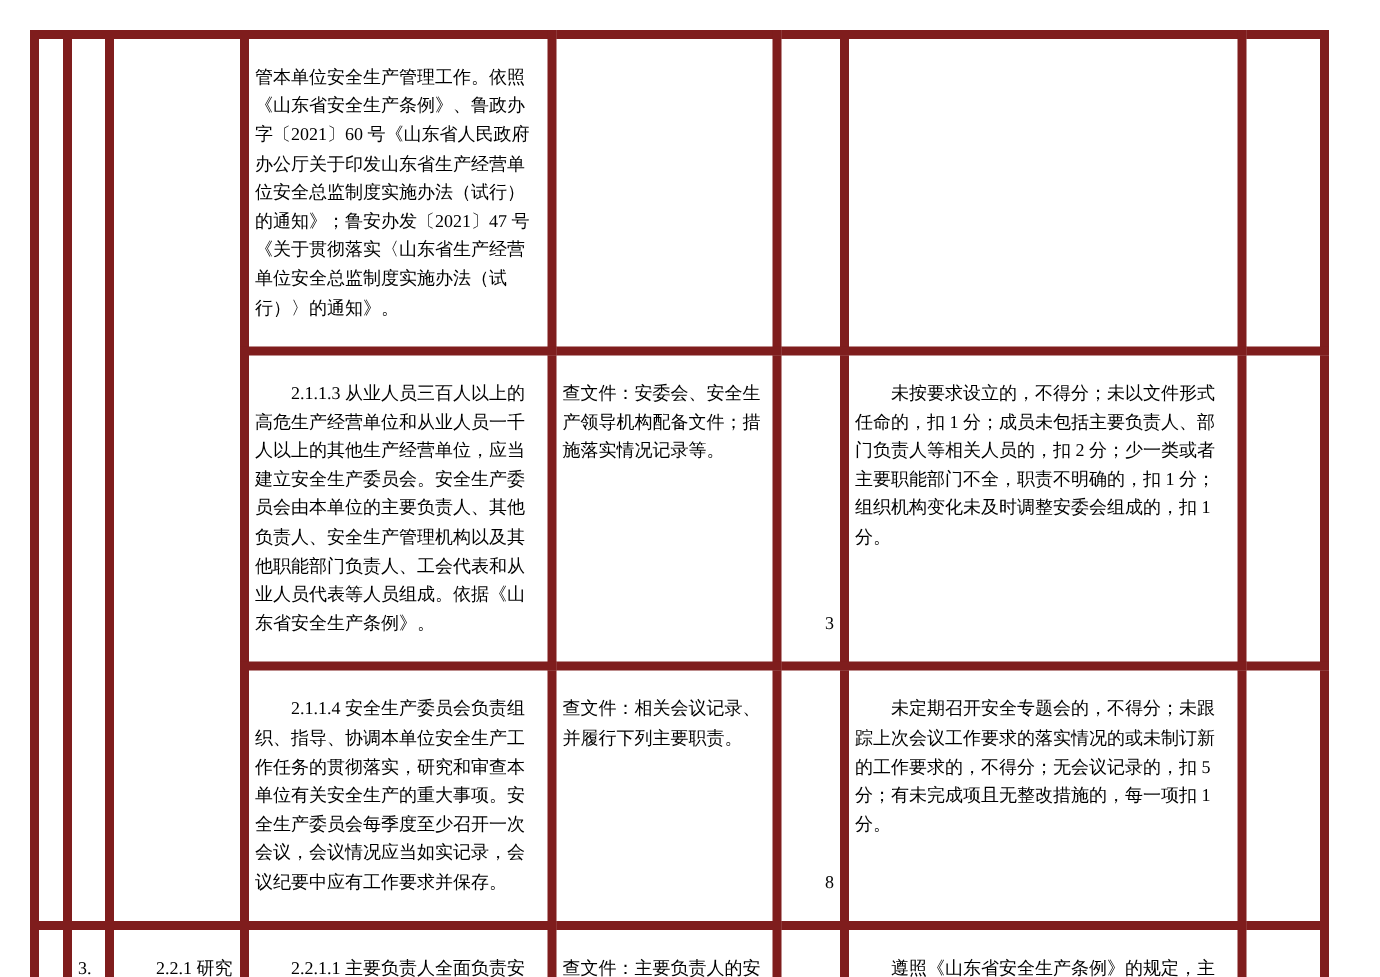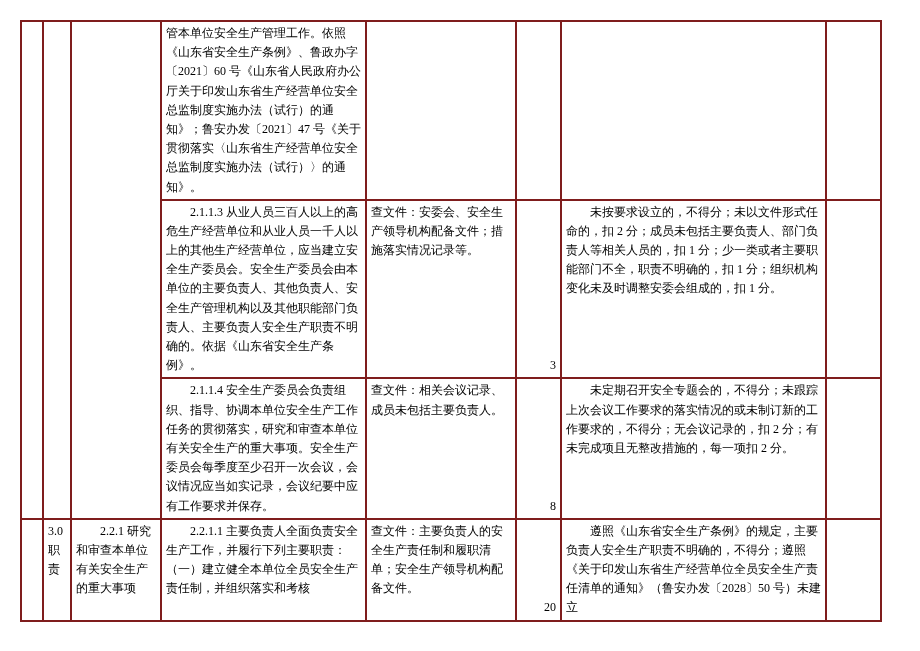--- a/index.html
+++ b/index.html
@@ -10,23 +10,23 @@
     background: #fff;
     color: #000;
     padding: 20px;
   }
   table {
     border-collapse: collapse;
     width: 860px;
     table-layout: fixed;
   }
   td {
-    border: 2px solid #7f1d1d;
+    border: 6px solid #7f1d1d;
     vertical-align: top;
-    padding: 2px 4px;
+    padding: 16px 4px;
     word-wrap: break-word;
   }
   .col1 { width: 22px; }
   .col2 { width: 28px; }
   .col3 { width: 90px; }
   .col4 { width: 205px; }
   .col5 { width: 150px; }
   .col6 { width: 45px; }
   .col7 { width: 265px; }
   .col8 { width: 55px; }
@@ -56,32 +56,32 @@
       <td rowspan="3"></td>
       <td rowspan="3"></td>
       <td>管本单位安全生产管理工作。依照《山东省安全生产条例》、鲁政办字〔2021〕60 号《山东省人民政府办公厅关于印发山东省生产经营单位安全总监制度实施办法（试行）的通知》；鲁安办发〔2021〕47 号《关于贯彻落实〈山东省生产经营单位安全总监制度实施办法（试行）〉的通知》。</td>
       <td></td>
       <td class="score"></td>
       <td></td>
       <td></td>
     </tr>
 
     <tr>
-      <td>　　2.1.1.3 从业人员三百人以上的高危生产经营单位和从业人员一千人以上的其他生产经营单位，应当建立安全生产委员会。安全生产委员会由本单位的主要负责人、其他负责人、安全生产管理机构以及其他职能部门负责人、主要负责人安全生产职责不明确的。依据《山东省安全生产条例》。</td>
+      <td>　　2.1.1.3 从业人员三百人以上的高危生产经营单位和从业人员一千人以上的其他生产经营单位，应当建立安全生产委员会。安全生产委员会由本单位的主要负责人、其他负责人、安全生产管理机构以及其他职能部门负责人、工会代表和从业人员代表等人员组成。依据《山东省安全生产条例》。</td>
       <td>查文件：安委会、安全生产领导机构配备文件；措施落实情况记录等。</td>
       <td class="score">3</td>
-      <td>　　未按要求设立的，不得分；未以文件形式任命的，扣 2 分；成员未包括主要负责人、部门负责人等相关人员的，扣 1 分；少一类或者主要职能部门不全，职责不明确的，扣 1 分；组织机构变化未及时调整安委会组成的，扣 1 分。</td>
+      <td>　　未按要求设立的，不得分；未以文件形式任命的，扣 1 分；成员未包括主要负责人、部门负责人等相关人员的，扣 2 分；少一类或者主要职能部门不全，职责不明确的，扣 1 分；组织机构变化未及时调整安委会组成的，扣 1 分。</td>
       <td></td>
     </tr>
 
     <tr>
       <td>　　2.1.1.4 安全生产委员会负责组织、指导、协调本单位安全生产工作任务的贯彻落实，研究和审查本单位有关安全生产的重大事项。安全生产委员会每季度至少召开一次会议，会议情况应当如实记录，会议纪要中应有工作要求并保存。</td>
-      <td>查文件：相关会议记录、成员未包括主要负责人。</td>
+      <td>查文件：相关会议记录、并履行下列主要职责。</td>
       <td class="score">8</td>
-      <td>　　未定期召开安全专题会的，不得分；未跟踪上次会议工作要求的落实情况的或未制订新的工作要求的，不得分；无会议记录的，扣 2 分；有未完成项且无整改措施的，每一项扣 2 分。</td>
+      <td>　　未定期召开安全专题会的，不得分；未跟踪上次会议工作要求的落实情况的或未制订新的工作要求的，不得分；无会议记录的，扣 5 分；有未完成项且无整改措施的，每一项扣 1 分。</td>
       <td></td>
     </tr>
 
     <tr>
       <td></td>
       <td>3.0 职责</td>
       <td>　　2.2.1 研究和审查本单位有关安全生产的重大事项</td>
       <td>　　2.2.1.1 主要负责人全面负责安全生产工作，并履行下列主要职责：
 （一）建立健全本单位全员安全生产责任制，并组织落实和考核</td>
       <td>查文件：主要负责人的安全生产责任制和履职清单；安全生产领导机构配备文件。</td>

